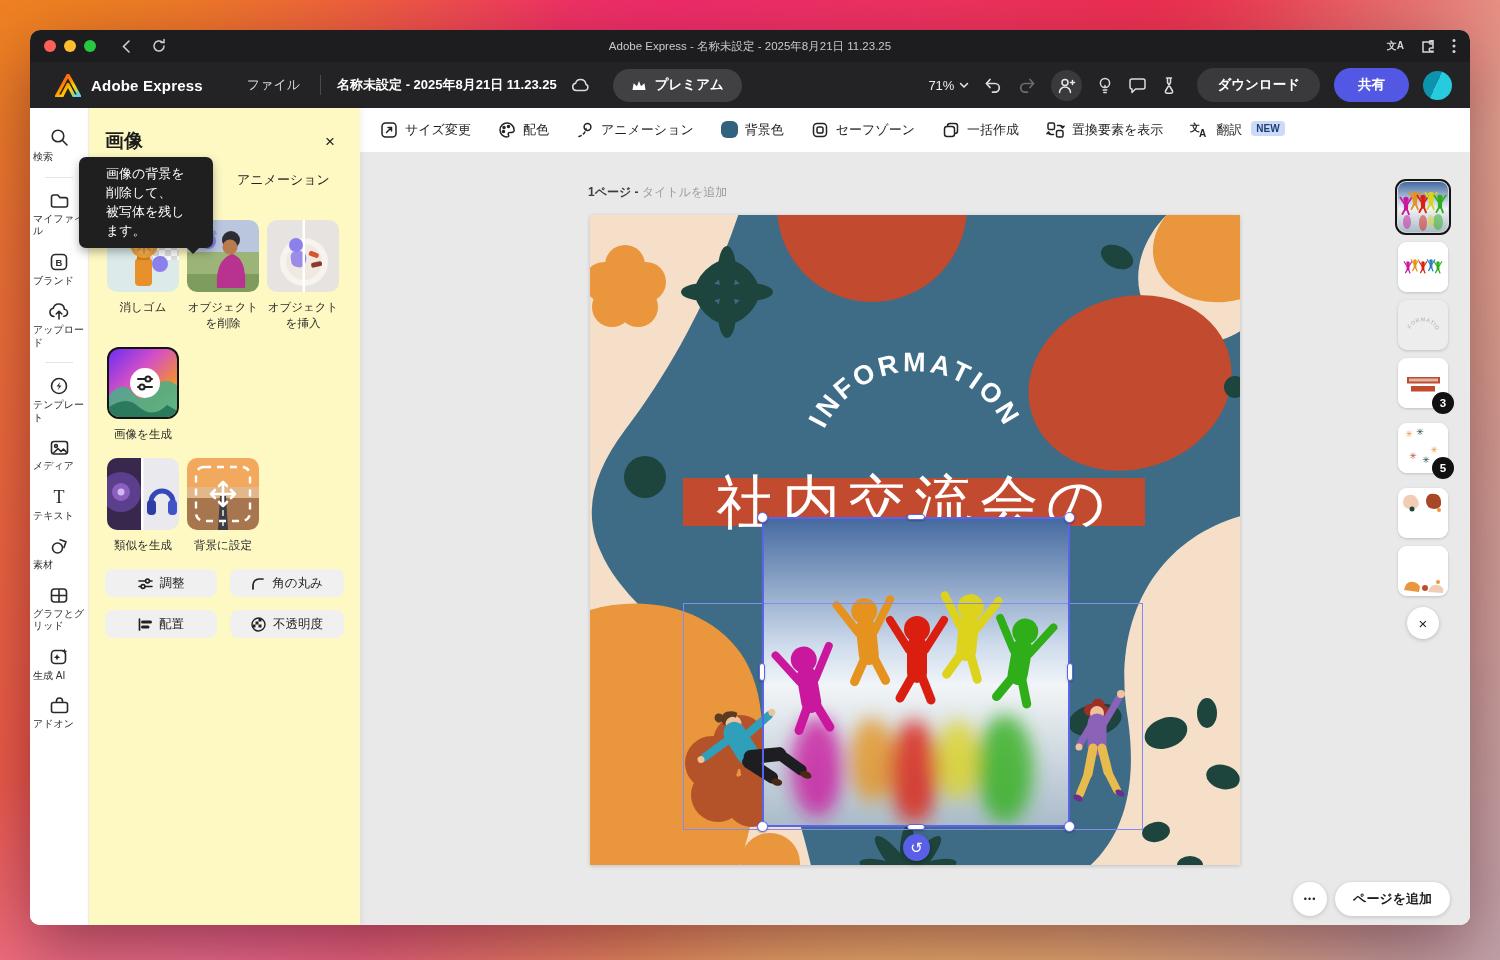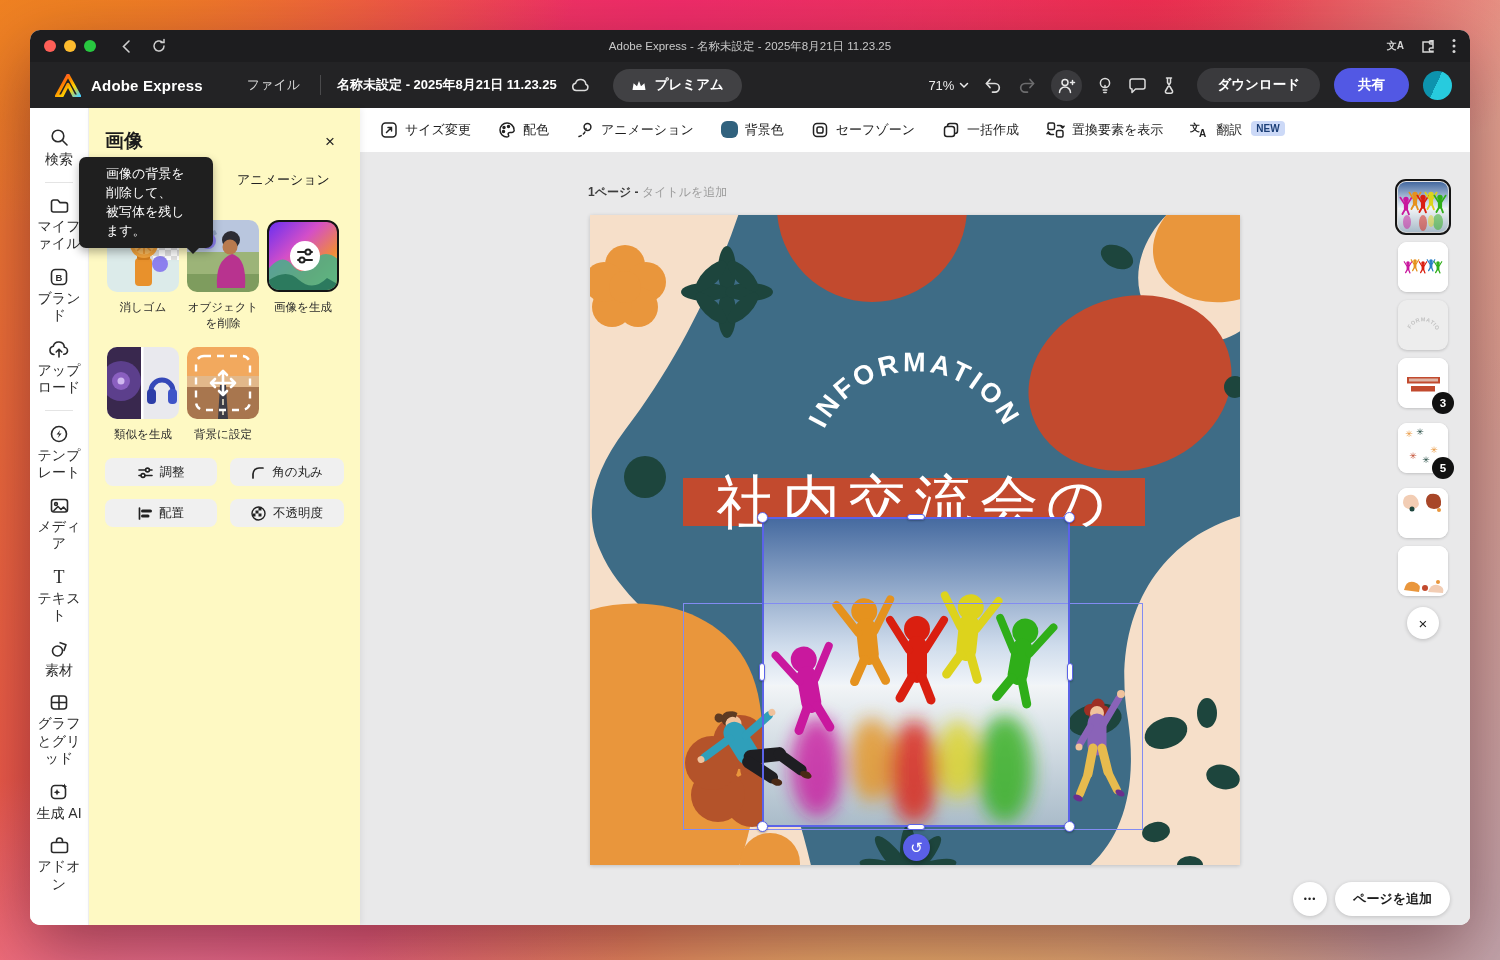--- a/index.html
+++ b/index.html
@@ -46,21 +46,21 @@
   .btn-share{ background:#5258E4; color:#fff; font-size:13.5px; font-weight:700; height:34px;
     border-radius:17px; padding:0 24px; display:flex; align-items:center;}
   .avatar{ width:29px; height:29px; border-radius:50%;
     background:linear-gradient(115deg,#0d93ad 46%,#27cbde 46%); }
   
   .main{ display:flex; height:817px; background:#e9e9ea; }
   .rail{ width:58px; background:#fff; display:flex; flex-direction:column; align-items:center;
     padding-top:12px; gap:0; flex:none; }
   .rail-item{ width:56px; display:flex; flex-direction:column; align-items:center; gap:3px;
     padding:7px 0; cursor:pointer; color:#2a2a2a;}
-  .rail-item span.lbl{ font-size:14px; line-height:1.25; text-align:center; width:52px; color:#2d2d2d;}
+  .rail-item span.lbl{ font-size:10px; line-height:1.25; width:52px; color:#2d2d2d;}
   .rail-div{ width:28px; height:1px; background:#e4e4e4; margin:6px 0; }
   
   .panel{ width:272px; background:#fef9c3; position:relative; flex:none; border-left:1px solid #ededed;
     box-shadow:2px 0 6px rgba(0,0,0,.06); z-index:5; padding:20px 16px 0 16px;}
   .panel-title{ font-size:19px; font-weight:700; color:#1c1c1c; }
   .panel-close{ position:absolute; top:22px; right:18px; width:24px; height:24px; display:flex;
     align-items:center; justify-content:center; font-size:17px; color:#222; cursor:pointer;}
   .tabs{ display:flex; align-items:center; gap:10px; margin-top:12px; height:28px;}
   .tab{ font-size:13px; color:#222; padding:5px 12px; border-radius:15px; cursor:pointer; white-space:nowrap;}
   .tab.active{ background:#e4e4e4; font-weight:600;}
@@ -361,20 +361,34 @@
               <path d="M14 16 l14 -6 2 4 -13 7 Z" fill="#93a3c4"></path>
               <circle cx="44" cy="20" r="9" fill="#2c2c34"></circle>
               <circle cx="43" cy="27" r="7.5" fill="#b97a4e"></circle>
               <path d="M30 68 Q28 40 45 34 Q60 38 58 68 Z" fill="#b8338f"></path>
               <circle cx="21" cy="21" r="8" fill="#8c80ee"></circle>
             </svg>
           </div>
           <span class="lbl">オブジェクトを削除</span>
         </div>
 
+        <div class="toolcell">
+          <div class="thumb" style="background:#e6e3e0;">
+            <svg width="72" height="72" viewBox="0 0 72 72">
+              <circle cx="37" cy="42" r="24" fill="#f7f4ef"></circle>
+              <circle cx="37" cy="42" r="18" fill="#efe9e2"></circle>
+              <path d="M24 40 q-2 -10 8 -9 q9 1 7 10 q-2 8 -9 6 q-6 -1 -6 -7 Z" fill="#9b8ce8"></path>
+              <rect x="42" y="32" width="10" height="5" rx="2" fill="#d8542c" transform="rotate(20 47 34)"></rect>
+              <rect x="44" y="42" width="11" height="5" rx="2" fill="#8a3b2a" transform="rotate(-12 49 44)"></rect>
+              <rect x="35.5" y="0" width="2.5" height="72" fill="#fff"></rect>
+              <circle cx="29" cy="25" r="7" fill="#8c80ee"></circle>
+            </svg>
+          </div>
+          <span class="lbl">オブジェクトを挿入</span>
+        </div>
 
         <div class="toolcell">
           <div class="thumb selected" style="background:linear-gradient(135deg,#6a2ff0,#d44fc8 38%,#f08a3c 70%,#f2c04e 88%);">
             <svg width="72" height="72" viewBox="0 0 72 72">
               <path d="M0 72 L0 46 Q14 30 24 44 Q34 56 44 40 Q56 24 72 40 L72 72 Z" fill="#45b08a" opacity=".85"></path>
               <path d="M0 72 L0 58 Q18 46 30 58 Q44 70 58 56 L72 64 L72 72 Z" fill="#2c7a5e"></path>
               <circle cx="36" cy="34" r="15" fill="#fff"></circle>
               <path d="M29 30 h14 M29 38 h14" stroke="#222" stroke-width="2" stroke-linecap="round"></path>
               <circle cx="39" cy="30" r="2.6" fill="#fff" stroke="#222" stroke-width="2"></circle>
               <circle cx="33" cy="38" r="2.6" fill="#fff" stroke="#222" stroke-width="2"></circle>

